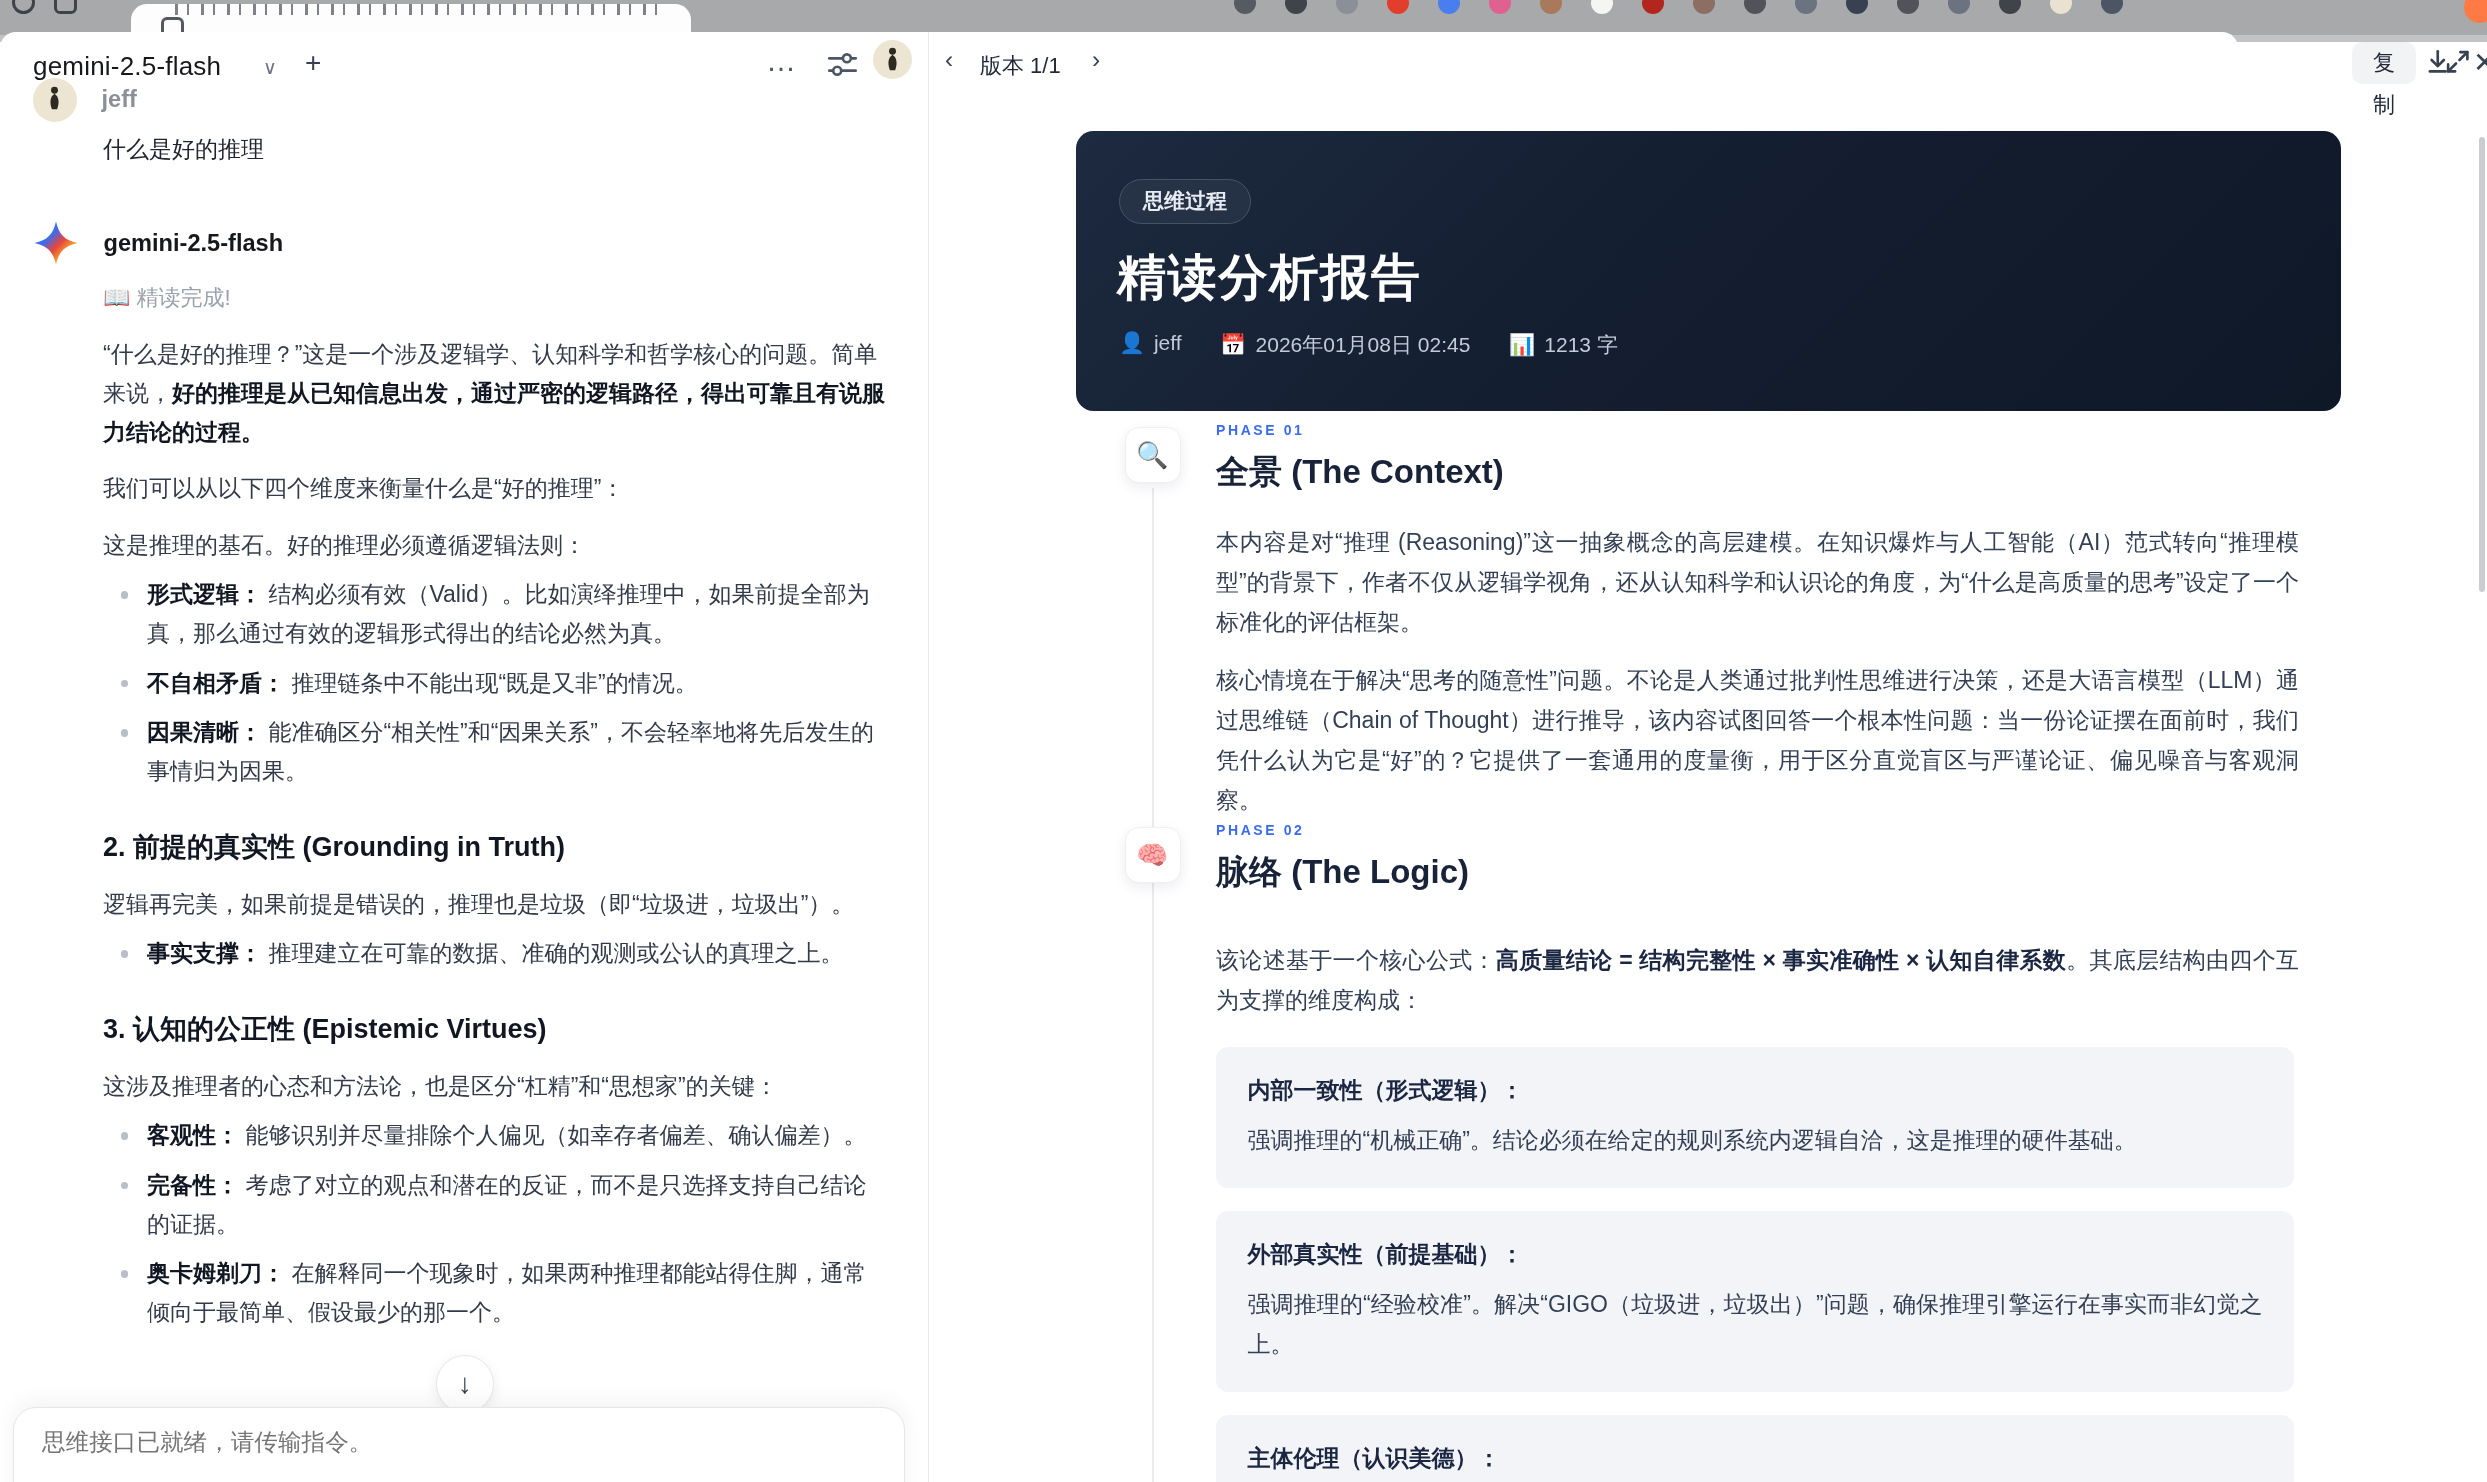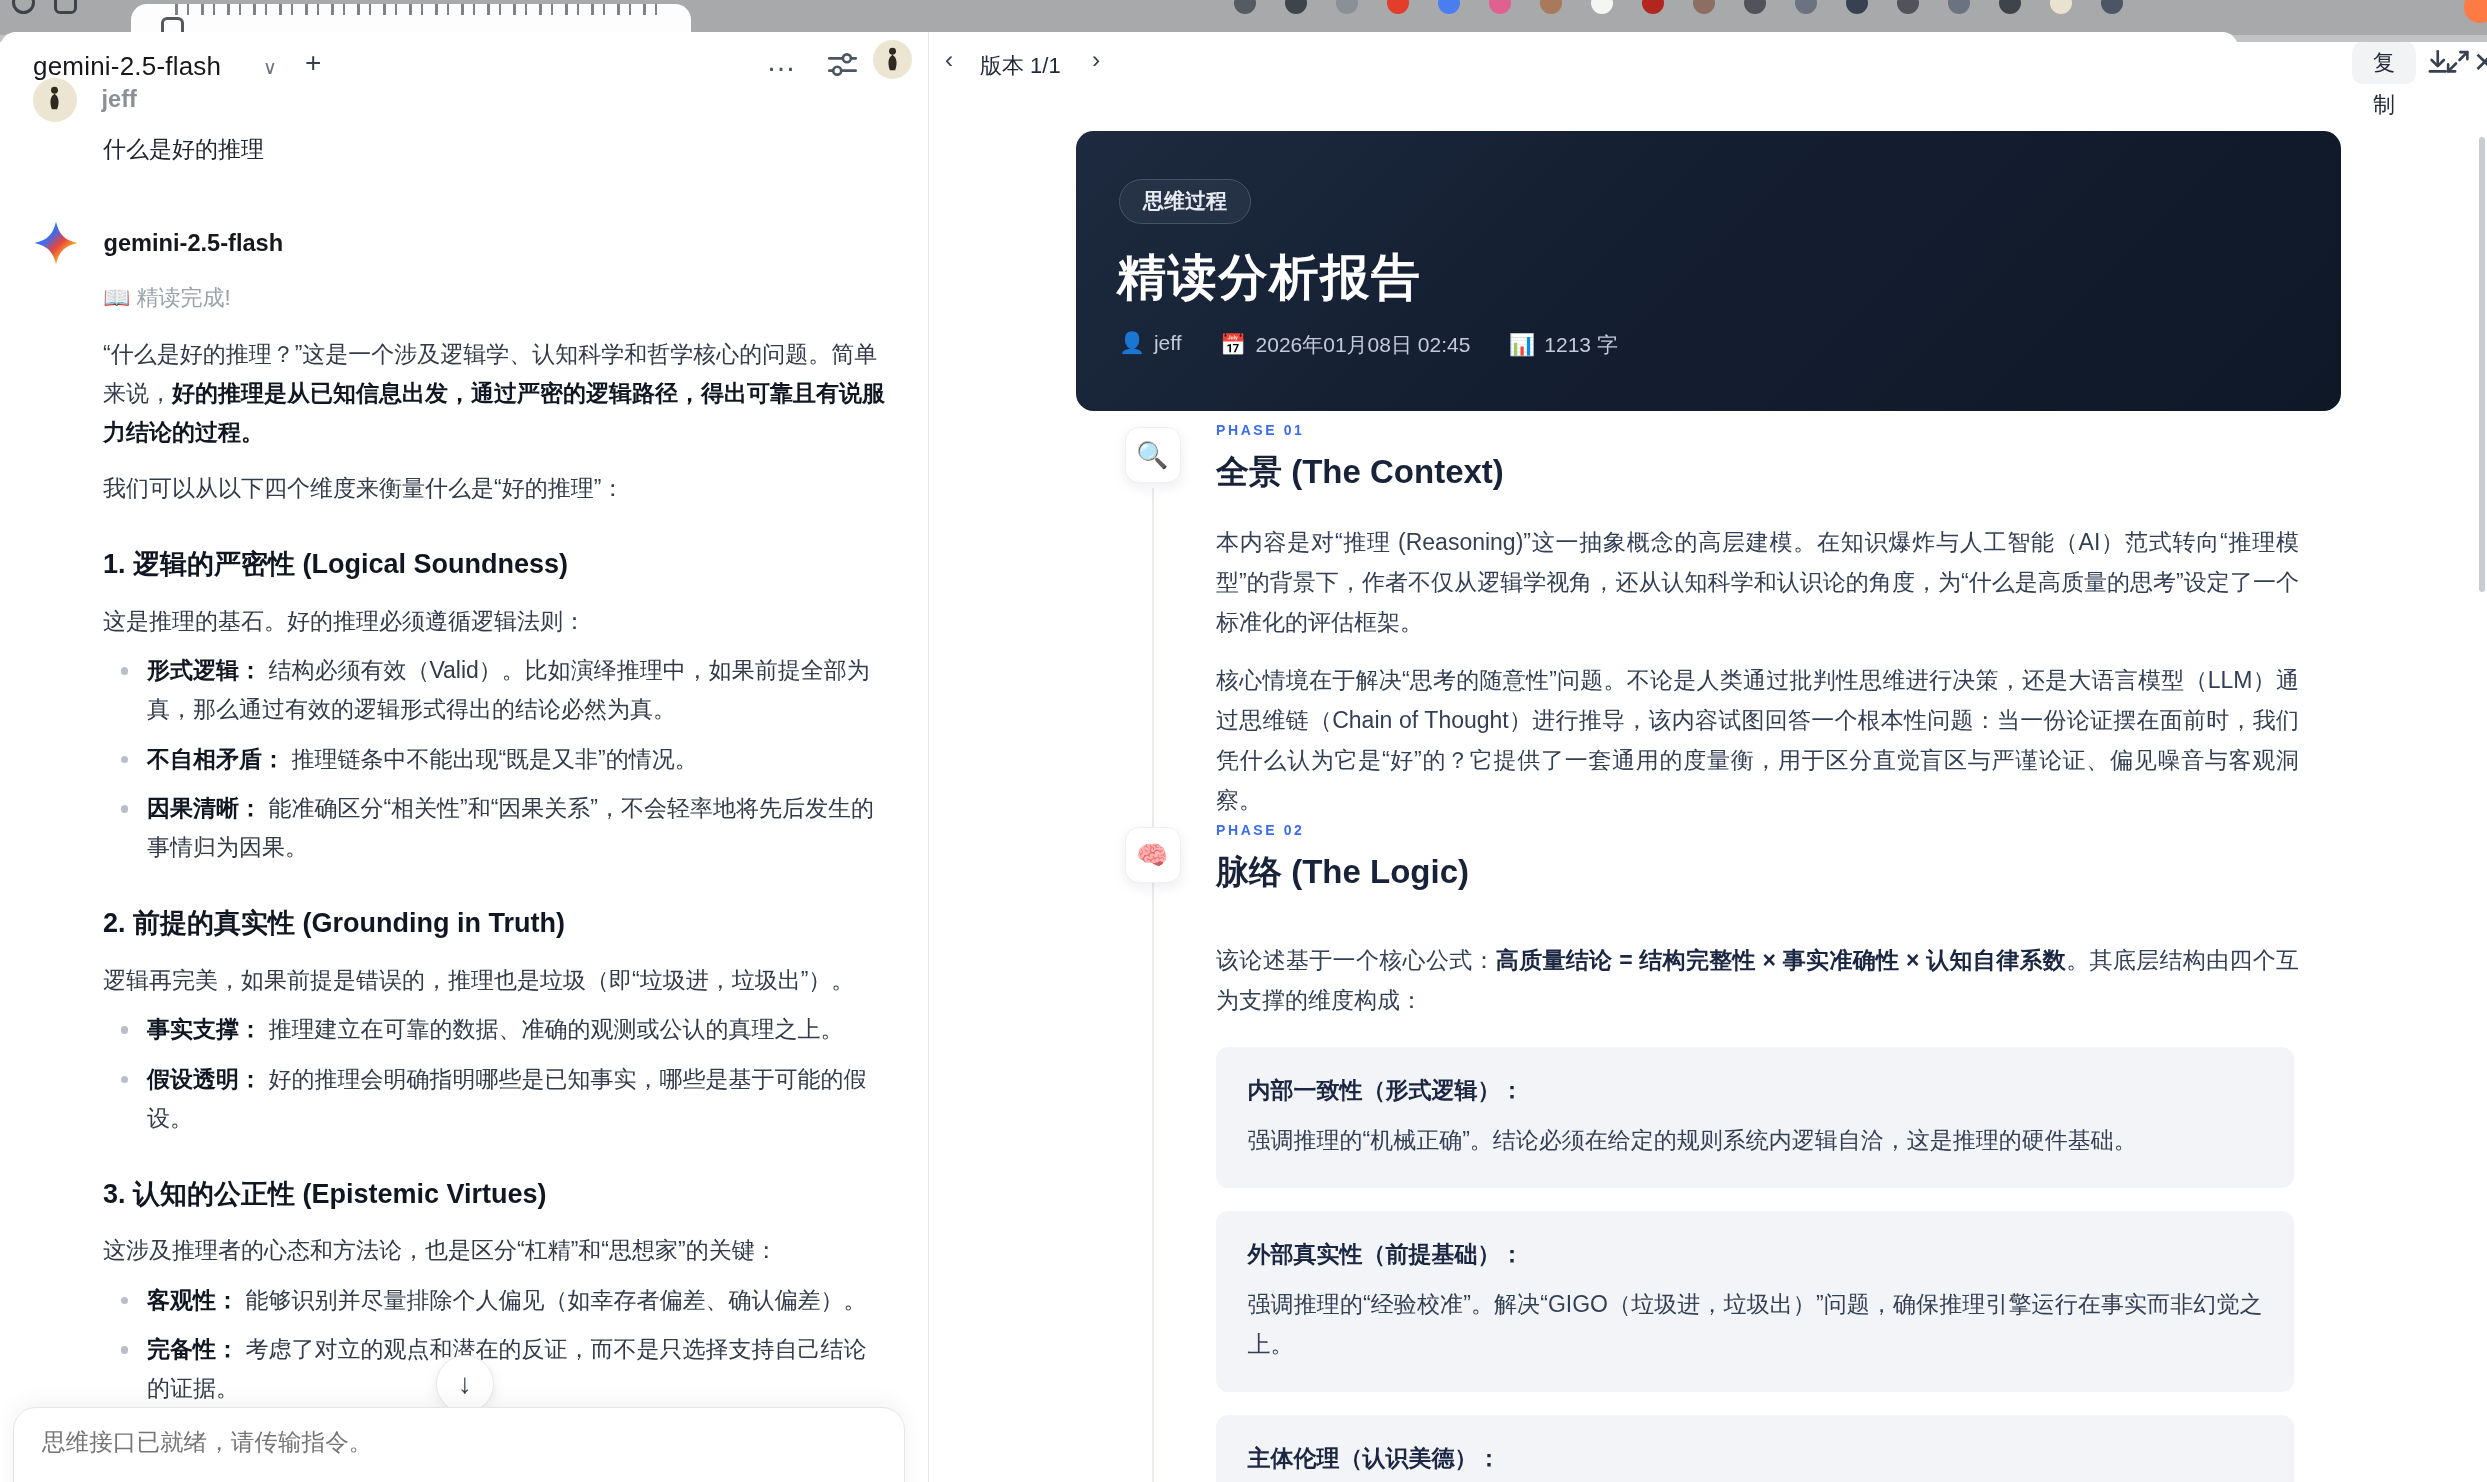--- a/index.html
+++ b/index.html
@@ -206,33 +206,31 @@
         </div>
         <div class="a-status">
           <span>📖</span>
           <span>精读完成!</span>
         </div>
 
         <div class="md">
           <p><span>“什么是好的推理？”这是一个涉及逻辑学、认知科学和哲学核心的问题。简单来说，</span><strong>好的推理是从已知信息出发，通过严密的逻辑路径，得出可靠且有说服力结论的过程。</strong></p>
           <p>我们可以从以下四个维度来衡量什么是“好的推理”：</p>
 
-          <h3>1. 逻辑的严密性 (Logical Soundness)</h3>
           <p>这是推理的基石。好的推理必须遵循逻辑法则：</p>
           <ul>
             <li><span class="term">形式逻辑：</span> <span>结构必须有效（Valid）。比如演绎推理中，如果前提全部为真，那么通过有效的逻辑形式得出的结论必然为真。</span></li>
             <li><span class="term">不自相矛盾：</span> <span>推理链条中不能出现“既是又非”的情况。</span></li>
             <li><span class="term">因果清晰：</span> <span>能准确区分“相关性”和“因果关系”，不会轻率地将先后发生的事情归为因果。</span></li>
           </ul>
 
           <h3>2. 前提的真实性 (Grounding in Truth)</h3>
           <p>逻辑再完美，如果前提是错误的，推理也是垃圾（即“垃圾进，垃圾出”）。</p>
           <ul>
             <li><span class="term">事实支撑：</span> <span>推理建立在可靠的数据、准确的观测或公认的真理之上。</span></li>
-            <li><span class="term">假设透明：</span> <span>好的推理会明确指明哪些是已知事实，哪些是基于可能的假设。</span></li>
           </ul>
 
           <h3>3. 认知的公正性 (Epistemic Virtues)</h3>
           <p>这涉及推理者的心态和方法论，也是区分“杠精”和“思想家”的关键：</p>
           <ul>
             <li><span class="term">客观性：</span> <span>能够识别并尽量排除个人偏见（如幸存者偏差、确认偏差）。</span></li>
             <li><span class="term">完备性：</span> <span>考虑了对立的观点和潜在的反证，而不是只选择支持自己结论的证据。</span></li>
             <li><span class="term">奥卡姆剃刀：</span> <span>在解释同一个现象时，如果两种推理都能站得住脚，通常倾向于最简单、假设最少的那一个。</span></li>
           </ul>
 

